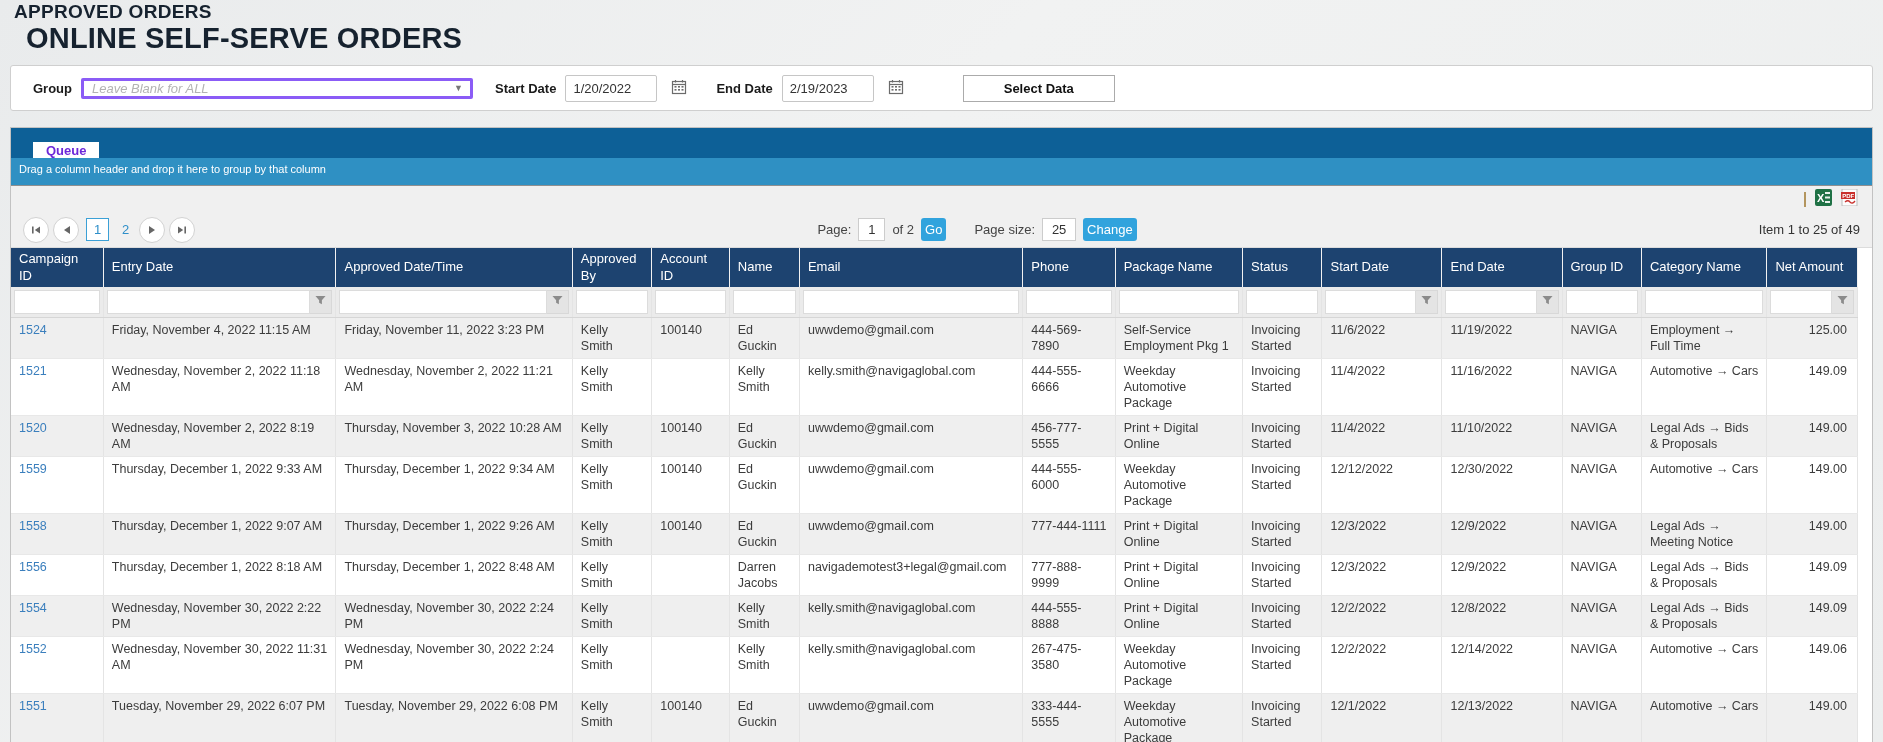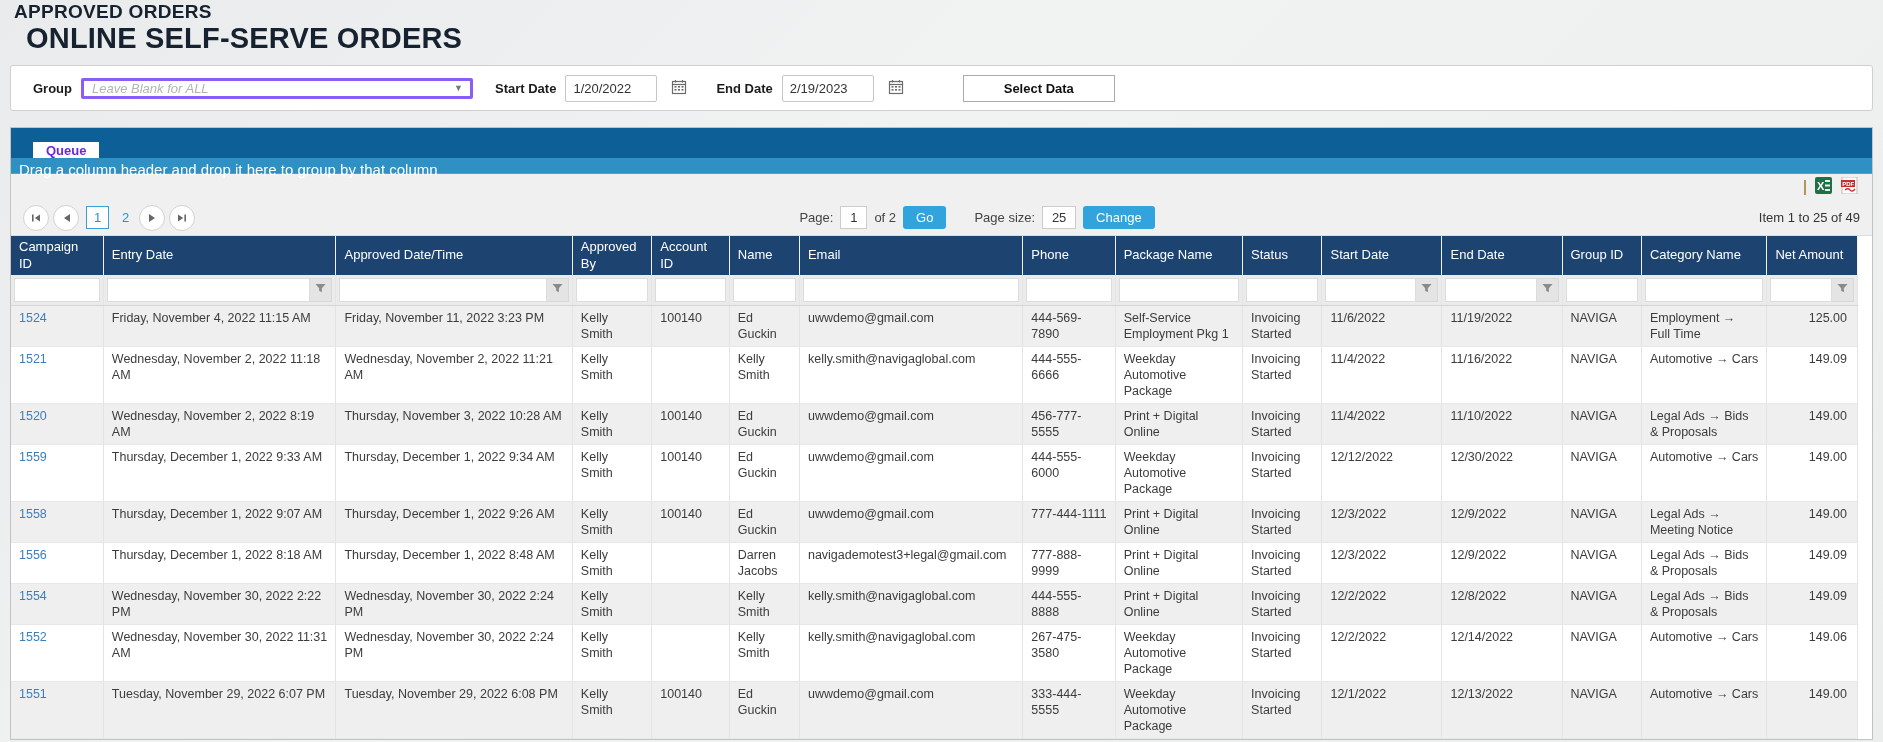--- a/index.html
+++ b/index.html
@@ -28,38 +28,38 @@
   .cal-btn { width:26px; height:26px; background:#fff; border:none; display:flex; align-items:center; justify-content:center; cursor:pointer; margin-right:24px; }
   .select-data-btn {
     margin-left:30px; width:152px; height:27px; background:#fff; border:1px solid #ababab; border-radius:0;
     font-family:inherit; font-size:13px; font-weight:bold; color:#111; cursor:pointer;
   }
 
   
   .grid-panel { margin:16px 10px 0 10px; background:#fff; border:1px solid #c2c2c2; }
   .tab-strip { background:#0d6097; height:30px; display:flex; padding-left:22px; }
   .tab { background:#fff; color:#6d28d9; font-weight:bold; font-size:13px; padding:0 13px; display:flex; align-items:center; margin-top:14px; cursor:pointer; }
-  .drag-bar { background:#2f90c3; color:#fff; font-size:15px; height:16px; line-height:23px; padding-left:8px; border-bottom:1px solid #8f8f8f; }
+  .drag-bar { background:#2f90c3; color:#fff; font-size:11px; height:28px; line-height:23px; padding-left:8px; border-bottom:1px solid #8f8f8f; }
 
   .toolbar-row { height:26px; background:#f0f0f0; display:flex; align-items:center; justify-content:flex-end; gap:9px; padding-right:14px; }
   .toolbar-divider { width:2px; height:15px; background:#b3955e; }
   .export-btn { background:none; border:none; cursor:pointer; display:flex; align-items:center; padding:0; }
 
   .pagination-row { height:36px; background:#f0f0f0; display:flex; align-items:center; padding:0 12px; border-bottom:1px solid #dcdcdc; }
   .pager-left { display:flex; align-items:center; gap:4px; }
   .pager-circle { width:26px; height:26px; border-radius:50%; border:1px solid #d2d2d2; background:#fff; color:#666;
     display:flex; align-items:center; justify-content:center; cursor:pointer; }
   .pager-circle svg { display:block; }
   .page-num-current { min-width:23px; height:23px; border:1px solid #3ba0d6; color:#2e8fc9; background:#fff;
     display:flex; align-items:center; justify-content:center; font-size:13px; margin:0 3px; cursor:default; }
   .page-num-link { color:#2e8fc9; font-size:13px; margin:0 6px; cursor:pointer; text-decoration:none; }
   .pager-center { flex:1; display:flex; align-items:center; justify-content:center; gap:7px; font-size:13px; color:#444; }
   .pg-input { width:27px; height:23px; border:1px solid #ccc; text-align:center; font-family:inherit; font-size:13px; color:#333; }
   .pg-size-input { width:34px; height:23px; border:1px solid #ccc; text-align:center; font-family:inherit; font-size:13px; color:#333; }
-  .blue-btn { background:#31a3dd; color:#fff; border:none; border-radius:3px; font-family:inherit; font-size:13px; padding:4px 13px; cursor:pointer; }
+  .blue-btn { background:#31a3dd; color:#fff; border:none; border-radius:3px; font-family:inherit; font-size:13px; padding:4px 4px; cursor:pointer; }
   .item-count { font-size:13px; color:#333; white-space:nowrap; }
 
   
   .table-wrap { padding-right:14px; background:#fff; }
   table { width:100%; border-collapse:collapse; table-layout:fixed; }
   thead th {
     background:#1d4370; color:#fff; font-weight:400; font-size:13px; text-align:left;
     padding:3px 8px; height:38px; vertical-align:middle; border-right:1px solid #f2f2f2; line-height:1.25;
     overflow:hidden;
   }

